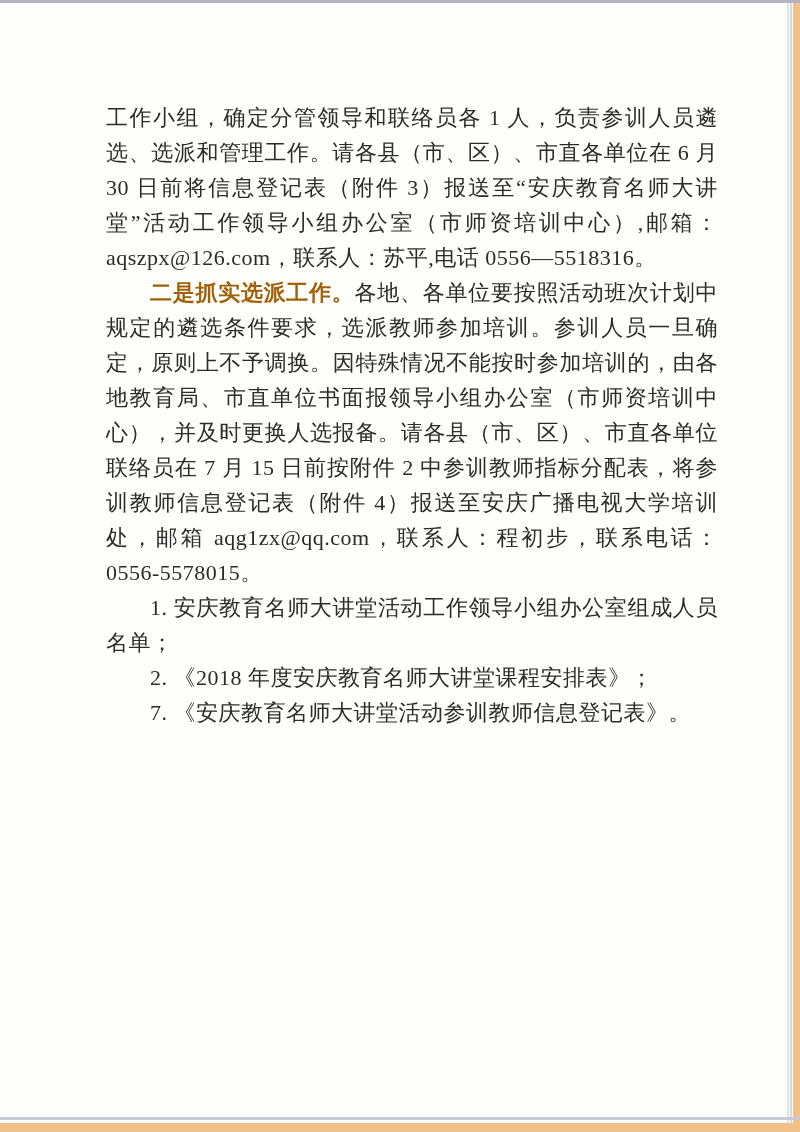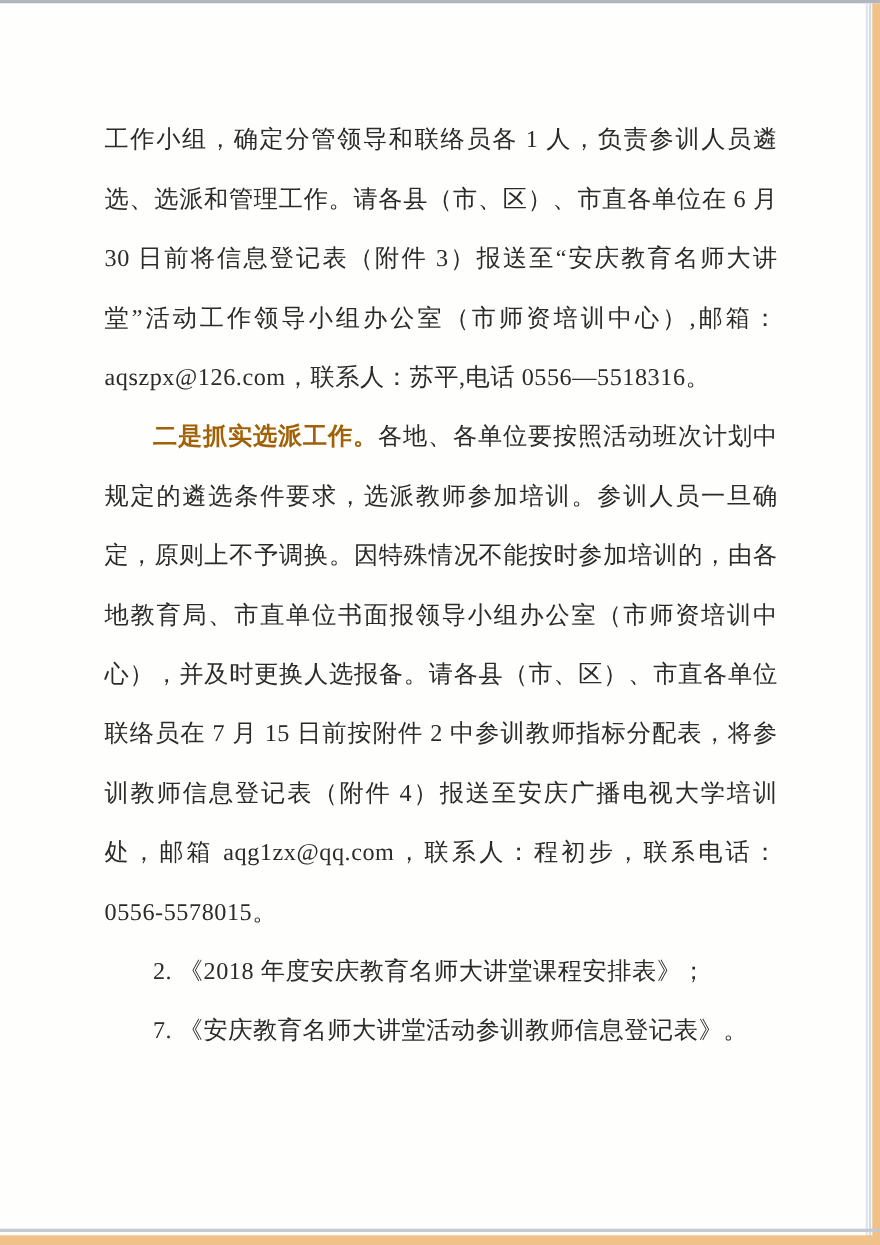--- a/index.html
+++ b/index.html
@@ -50,26 +50,26 @@
     background: #c6cad2;
   }
   .bottom-stripe {
     position: absolute;
     left: 0; bottom: 0;
     width: 800px; height: 9px;
     background: #f0c189;
   }
   .content {
     position: absolute;
-    left: 95px;
+    left: 106px;
     top: 100px;
     width: 612px;
     color: #2b2b2b;
     font-size: 22px;
-    line-height: 54px;
+    line-height: 35px;
     text-align: justify;
     letter-spacing: 0.5px;
   }
   .content p {
     margin: 0;
     padding: 0;
   }
   .content p.indent {
     text-indent: 2em;
   }
@@ -84,16 +84,17 @@
 <div class="page">
   <div class="top-bar"></div>
   <div class="right-edge-line"></div>
   <div class="right-blue-line"></div>
   <div class="right-stripe"></div>
   <div class="bottom-edge-line"></div>
   <div class="bottom-stripe"></div>
   <div class="content" id="doc-body">
       <p class="para">工作小组，确定分管领导和联络员各 1 人，负责参训人员遴选、选派和管理工作。请各县（市、区）、市直各单位在 6 月 30 日前将信息登记表（附件 3）报送至“安庆教育名师大讲堂”活动工作领导小组办公室（市师资培训中心）,邮箱：aqszpx@126.com，联系人：苏平,电话 0556—5518316。</p>
       <p class="para indent"><span class="lead">二是抓实选派工作。</span>各地、各单位要按照活动班次计划中规定的遴选条件要求，选派教师参加培训。参训人员一旦确定，原则上不予调换。因特殊情况不能按时参加培训的，由各地教育局、市直单位书面报领导小组办公室（市师资培训中心），并及时更换人选报备。请各县（市、区）、市直各单位联络员在 7 月 15 日前按附件 2 中参训教师指标分配表，将参训教师信息登记表（附件 4）报送至安庆广播电视大学培训处，邮箱 aqg1zx@qq.com，联系人：程初步，联系电话：0556-5578015。</p>
+      <p class="para indent">1. 安庆教育名师大讲堂活动工作领导小组办公室组成人员名单；</p>
       <p class="para indent">2. 《2018 年度安庆教育名师大讲堂课程安排表》；</p>
       <p class="para indent">7. 《安庆教育名师大讲堂活动参训教师信息登记表》。</p>
     </div>
 </div>
 
 </body></html>

